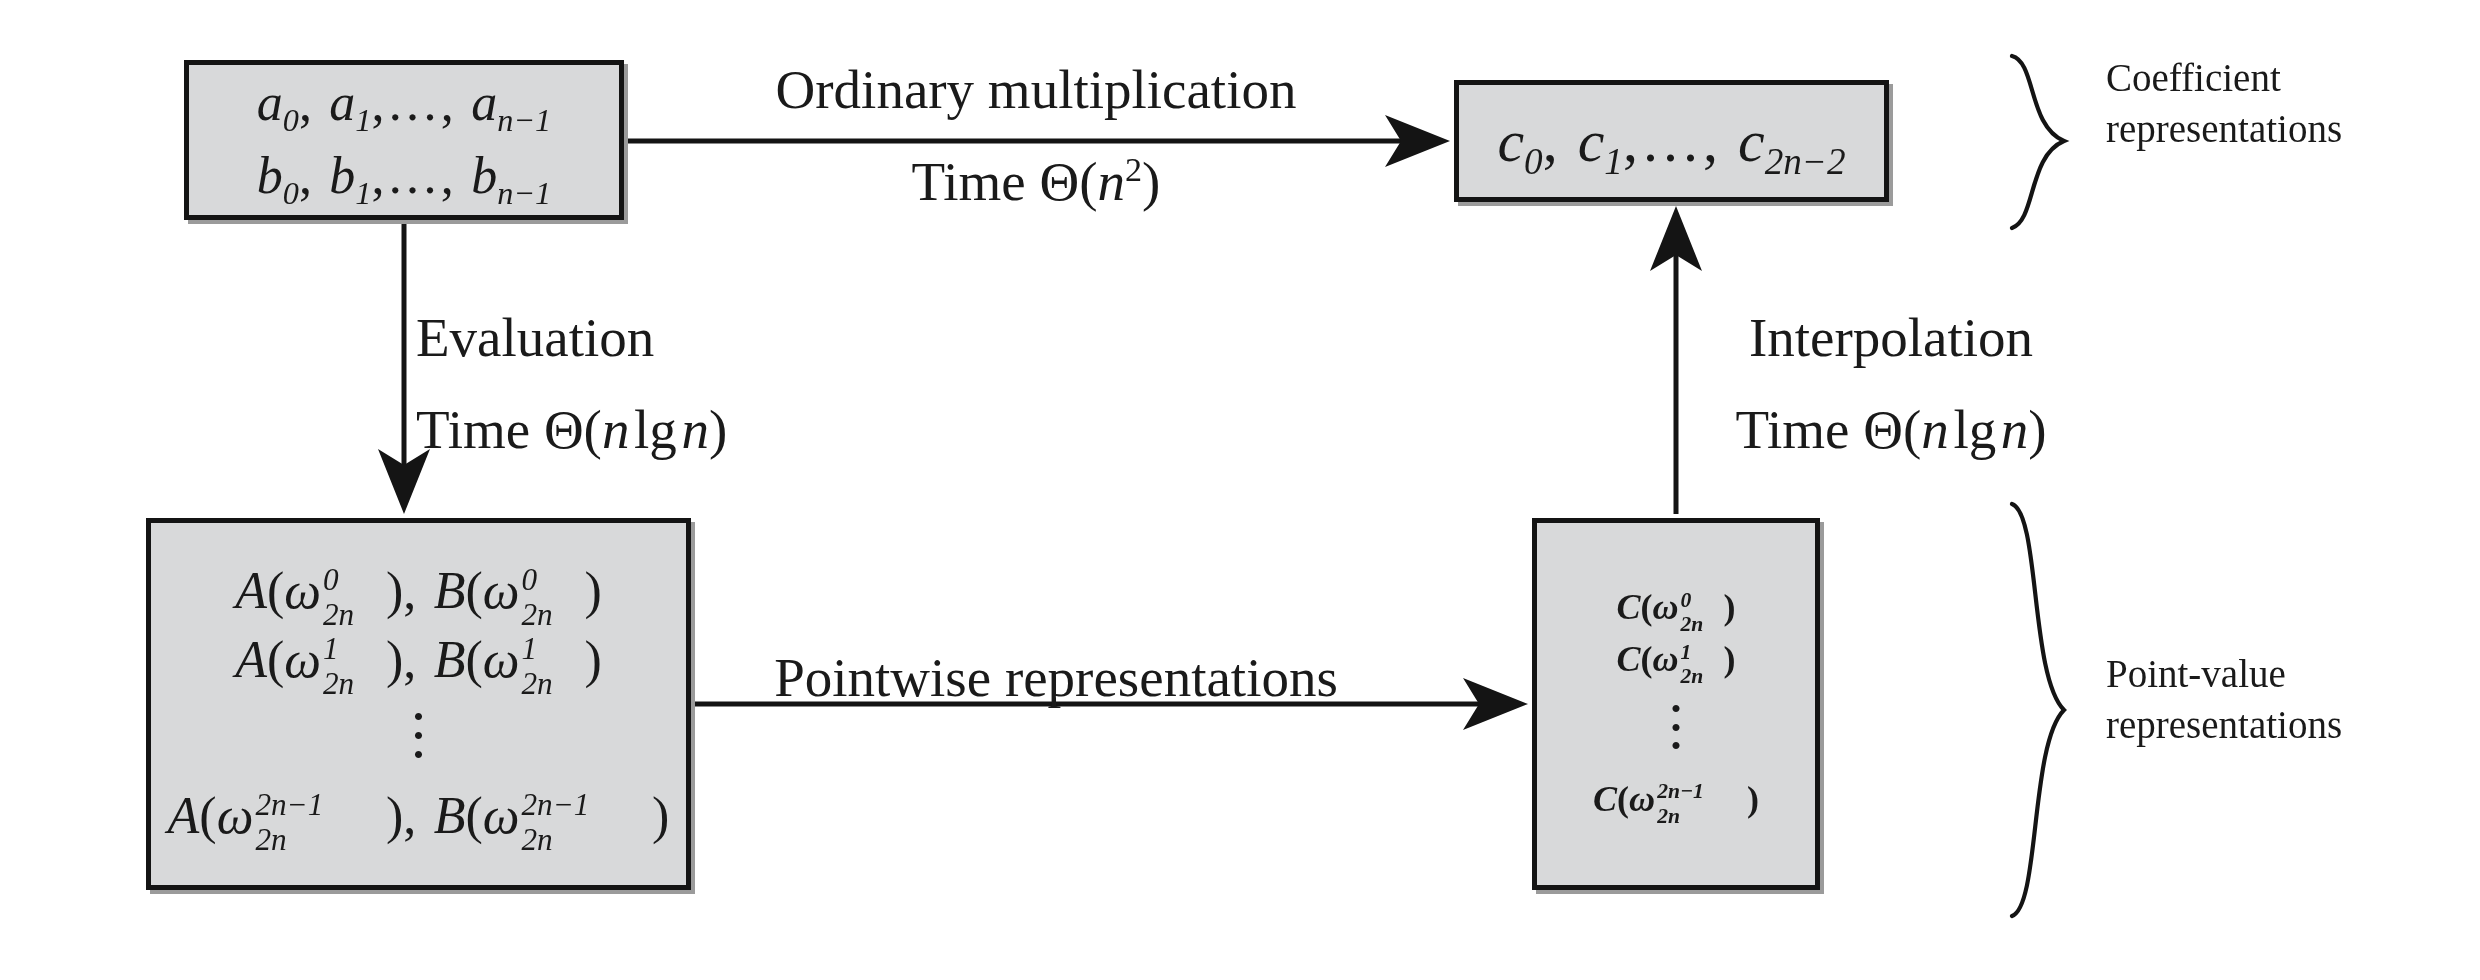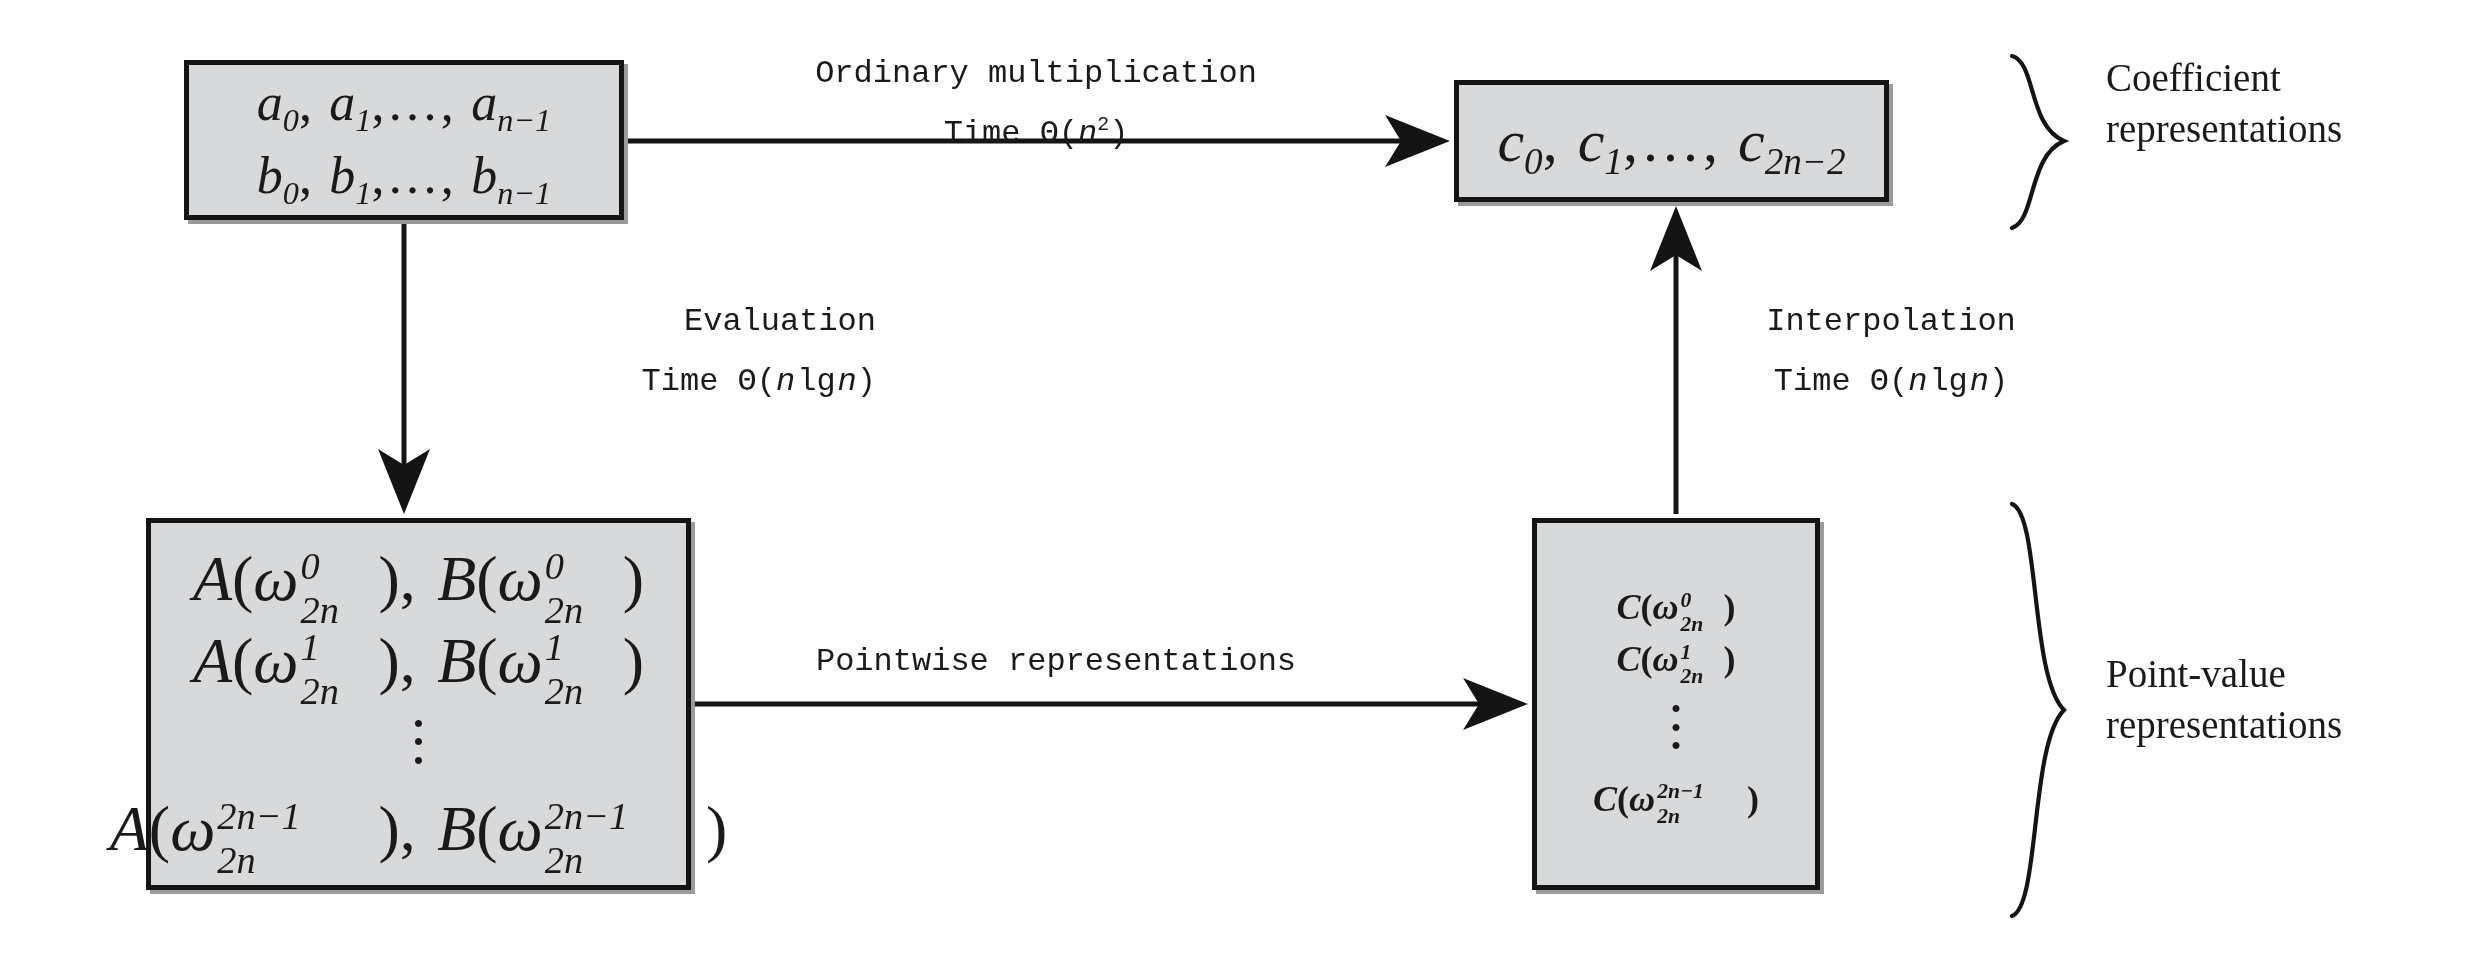--- a/index.html
+++ b/index.html
@@ -26,21 +26,21 @@
     line-height:1.05;
   }
 
   #box-coeff-in{ left:168px;  top:60px;  width:440px; height:160px; }
   #box-coeff-in .line{ font-size:52px; margin:9px 0; }
 
   #box-coeff-out{ left:1438px; top:80px; width:435px; height:122px; }
   #box-coeff-out .line{ font-size:60px; }
 
   #box-pv-in{ left:130px;  top:518px; width:545px; height:372px; }
-  #box-pv-in .line{ font-size:64px; margin:7px 0; }
+  #box-pv-in .line{ font-size:52px; margin:7px 0; }
 
   #box-pv-out{ left:1516px; top:518px; width:288px; height:372px; }
   #box-pv-out .line{ font-size:36px; margin:7px 0;font-weight:bold; }
 
   
   .mi{font-style:italic;}
   .mr{font-style:normal;}
   sub,sup{font-size:.62em;font-style:italic;line-height:0;}
   .ss{ 
     display:inline-block;position:relative;width:0;height:0;
@@ -55,29 +55,28 @@
     font-style:normal;margin:14px 0 18px 0;
   }
   .vdots span{display:block;font-size:30px;line-height:0.62;}
 
   
   #wires{position:absolute;left:0;top:0;width:2480px;height:980px;pointer-events:none;}
 
   
   .elabel{
     position:absolute;text-align:center;
-    font-size:32px;font-style:normal;line-height:1.38;
+    font-size:55px;font-style:normal;line-height:1.38;
     white-space:nowrap;
-    font-family:Liberation Mono, monospace;
   }
   .elabel .l2{display:block;margin-top:16px;}
 
   #lbl-ordinary{ left:700px;  top:52px;  width:640px; }
   #lbl-pointwise{left:720px;  top:640px; width:640px; }
-  #lbl-evaluation{  left:400px;  top:300px;  width:460px; text-align:right; }
+  #lbl-evaluation{  left:400px;  top:300px;  width:460px; text-align:left; }
   #lbl-interpolation{left:1645px; top:300px; width:460px; text-align:center; }
 
   
   .brace{position:absolute;}
   #brace-coeff{ left:1990px; top:52px;  width:90px; height:180px; }
   #brace-pv{    left:1990px; top:500px; width:90px; height:420px; }
 
   .rcaption{
     position:absolute;font-size:39px;font-style:normal;
     line-height:1.32;white-space:nowrap;

